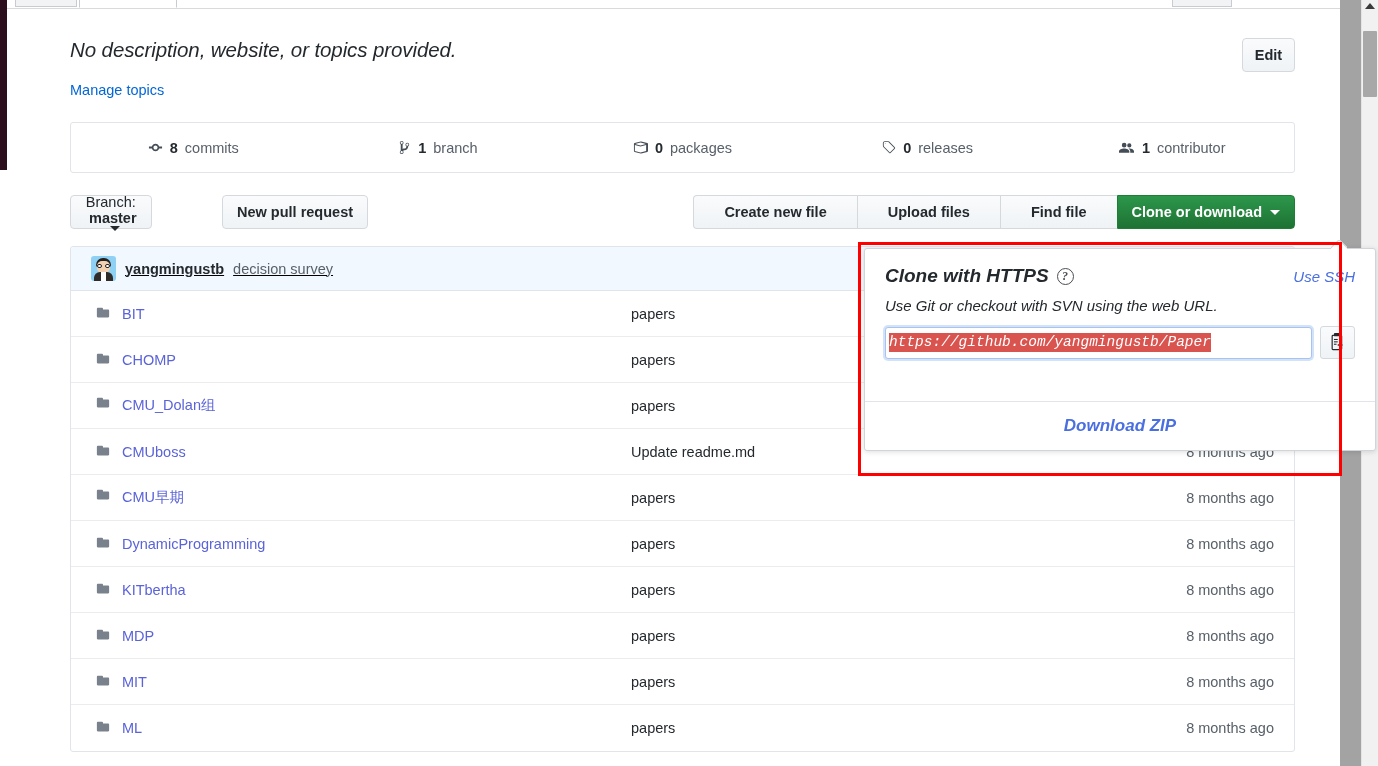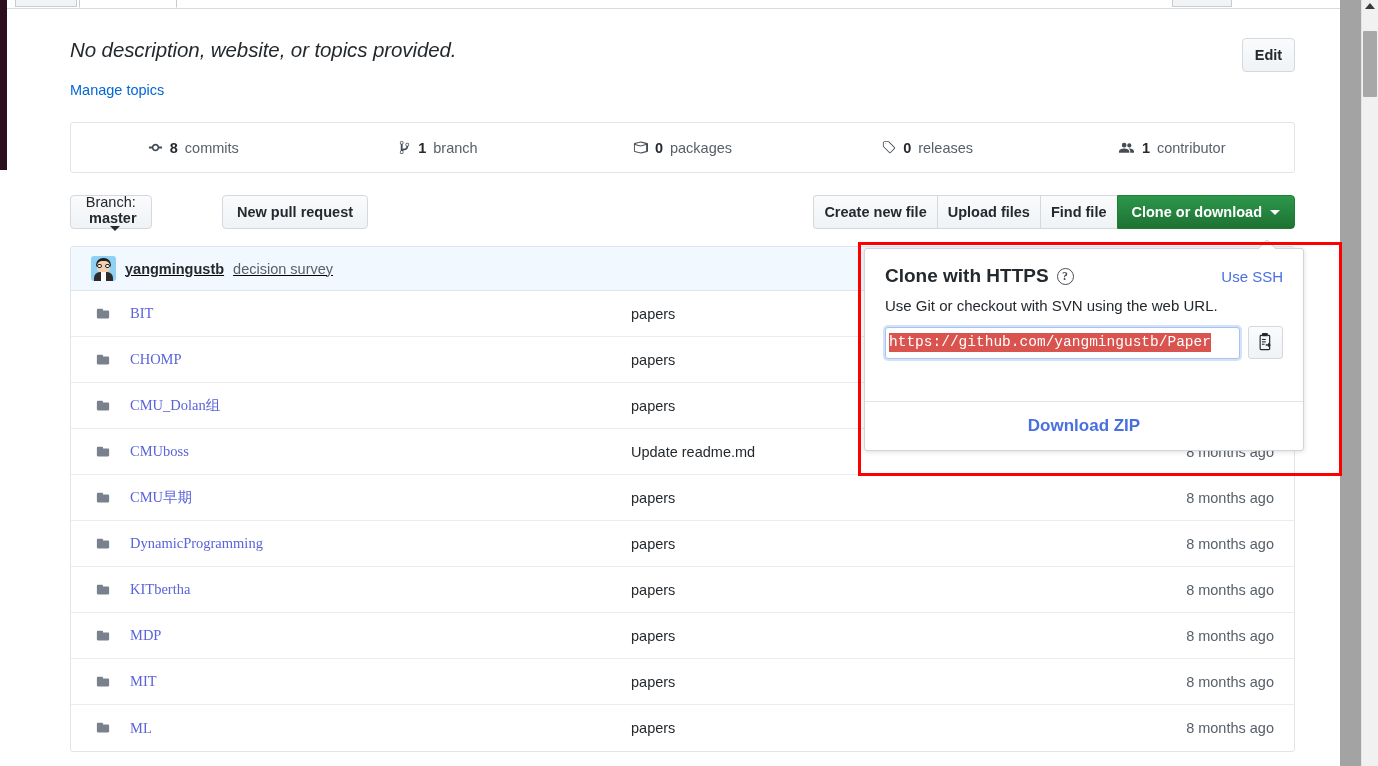--- a/index.html
+++ b/index.html
@@ -114,21 +114,21 @@
   .branch-btn b { font-weight: bold; margin-left: 4px; }
   .caret-down {
     display: inline-block; width: 0; height: 0; margin-left: 8px;
     border-left: 5px solid transparent; border-right: 5px solid transparent;
     border-top: 5px solid #24292e;
   }
   .npr-btn { position: absolute; left: 152px; top: 0; }
   .group { position: absolute; right: 0; top: 0; display: flex; }
   .grp-btn {
     height: 34px; border: 1px solid #d5d9dd; background: linear-gradient(#fafbfc, #eff3f6);
-    font-size: 14.5px; font-weight: bold; color: #24292e; padding: 0 10px;
+    font-size: 14.5px; font-weight: bold; color: #24292e; padding: 0 30px;
     display: inline-flex; align-items: center; cursor: pointer;
     border-right-width: 0;
   }
   .grp-btn:first-child { border-radius: 4px 0 0 4px; }
   .clone-btn {
     height: 34px; border: 1px solid #1e7e34; border-radius: 0 4px 4px 0;
     background: linear-gradient(#2c974b, #1e7233);
     color: #ffffff; font-size: 14.5px; font-weight: bold;
     padding: 0 14px; display: inline-flex; align-items: center; cursor: pointer;
   }
@@ -155,34 +155,35 @@
   .av-body { position:absolute; left:3px; top:16px; width:19px; height:10px; background:#2f2b28; border-radius:6px 6px 0 0; }
   .av-shirt { position:absolute; left:10px; top:16px; width:5px; height:10px; background:#ffffff; }
   .commit-author { font-size: 14.5px; font-weight: bold; color: #24292e; cursor: pointer; }
   .commit-msg { font-size: 14.5px; color: #586069; cursor: pointer; }
 
   .frow {
     height: 46px; border-bottom: 1px solid #eaecef;
     display: flex; align-items: center; font-size: 14.5px;
   }
   .frow:last-child { border-bottom: none; }
-  .fname-cell { width: 560px; display: flex; align-items: center; gap: 19px; padding-left: 24px; font-family: Liberation Serif, serif; }
+  .fname-cell { width: 560px; display: flex; align-items: flex-start; gap: 11px; padding-left: 24px; }
   .folder-icon { flex: none; display: block; }
   .fname { color: #5a63d8; cursor: pointer; }
   .fmsg { width: 430px; color: #24292e; cursor: pointer; }
   .ftime { flex: 1; text-align: right; padding-right: 20px; color: #586069; }
 
   
   .clone-panel {
     position: absolute; left: 857px; top: 239px;
-    width: 440px; height: 203px;
+    width: 512px; height: 203px;
     background: #ffffff;
     border: 1px solid #d1d5da; border-radius: 3px;
     box-shadow: 0 1px 5px rgba(27,31,35,0.15);
     z-index: 30;
+    font-style: italic;
   }
   .panel-caret {
     position: absolute; right: 28px; top: -9px;
     width: 16px; height: 9px; overflow: hidden;
   }
   .panel-caret::after {
     content: ""; position: absolute; left: 1px; top: 2px;
     width: 13px; height: 13px; background: #fff;
     border-left: 1px solid #d1d5da; border-top: 1px solid #d1d5da;
     transform: rotate(45deg);

